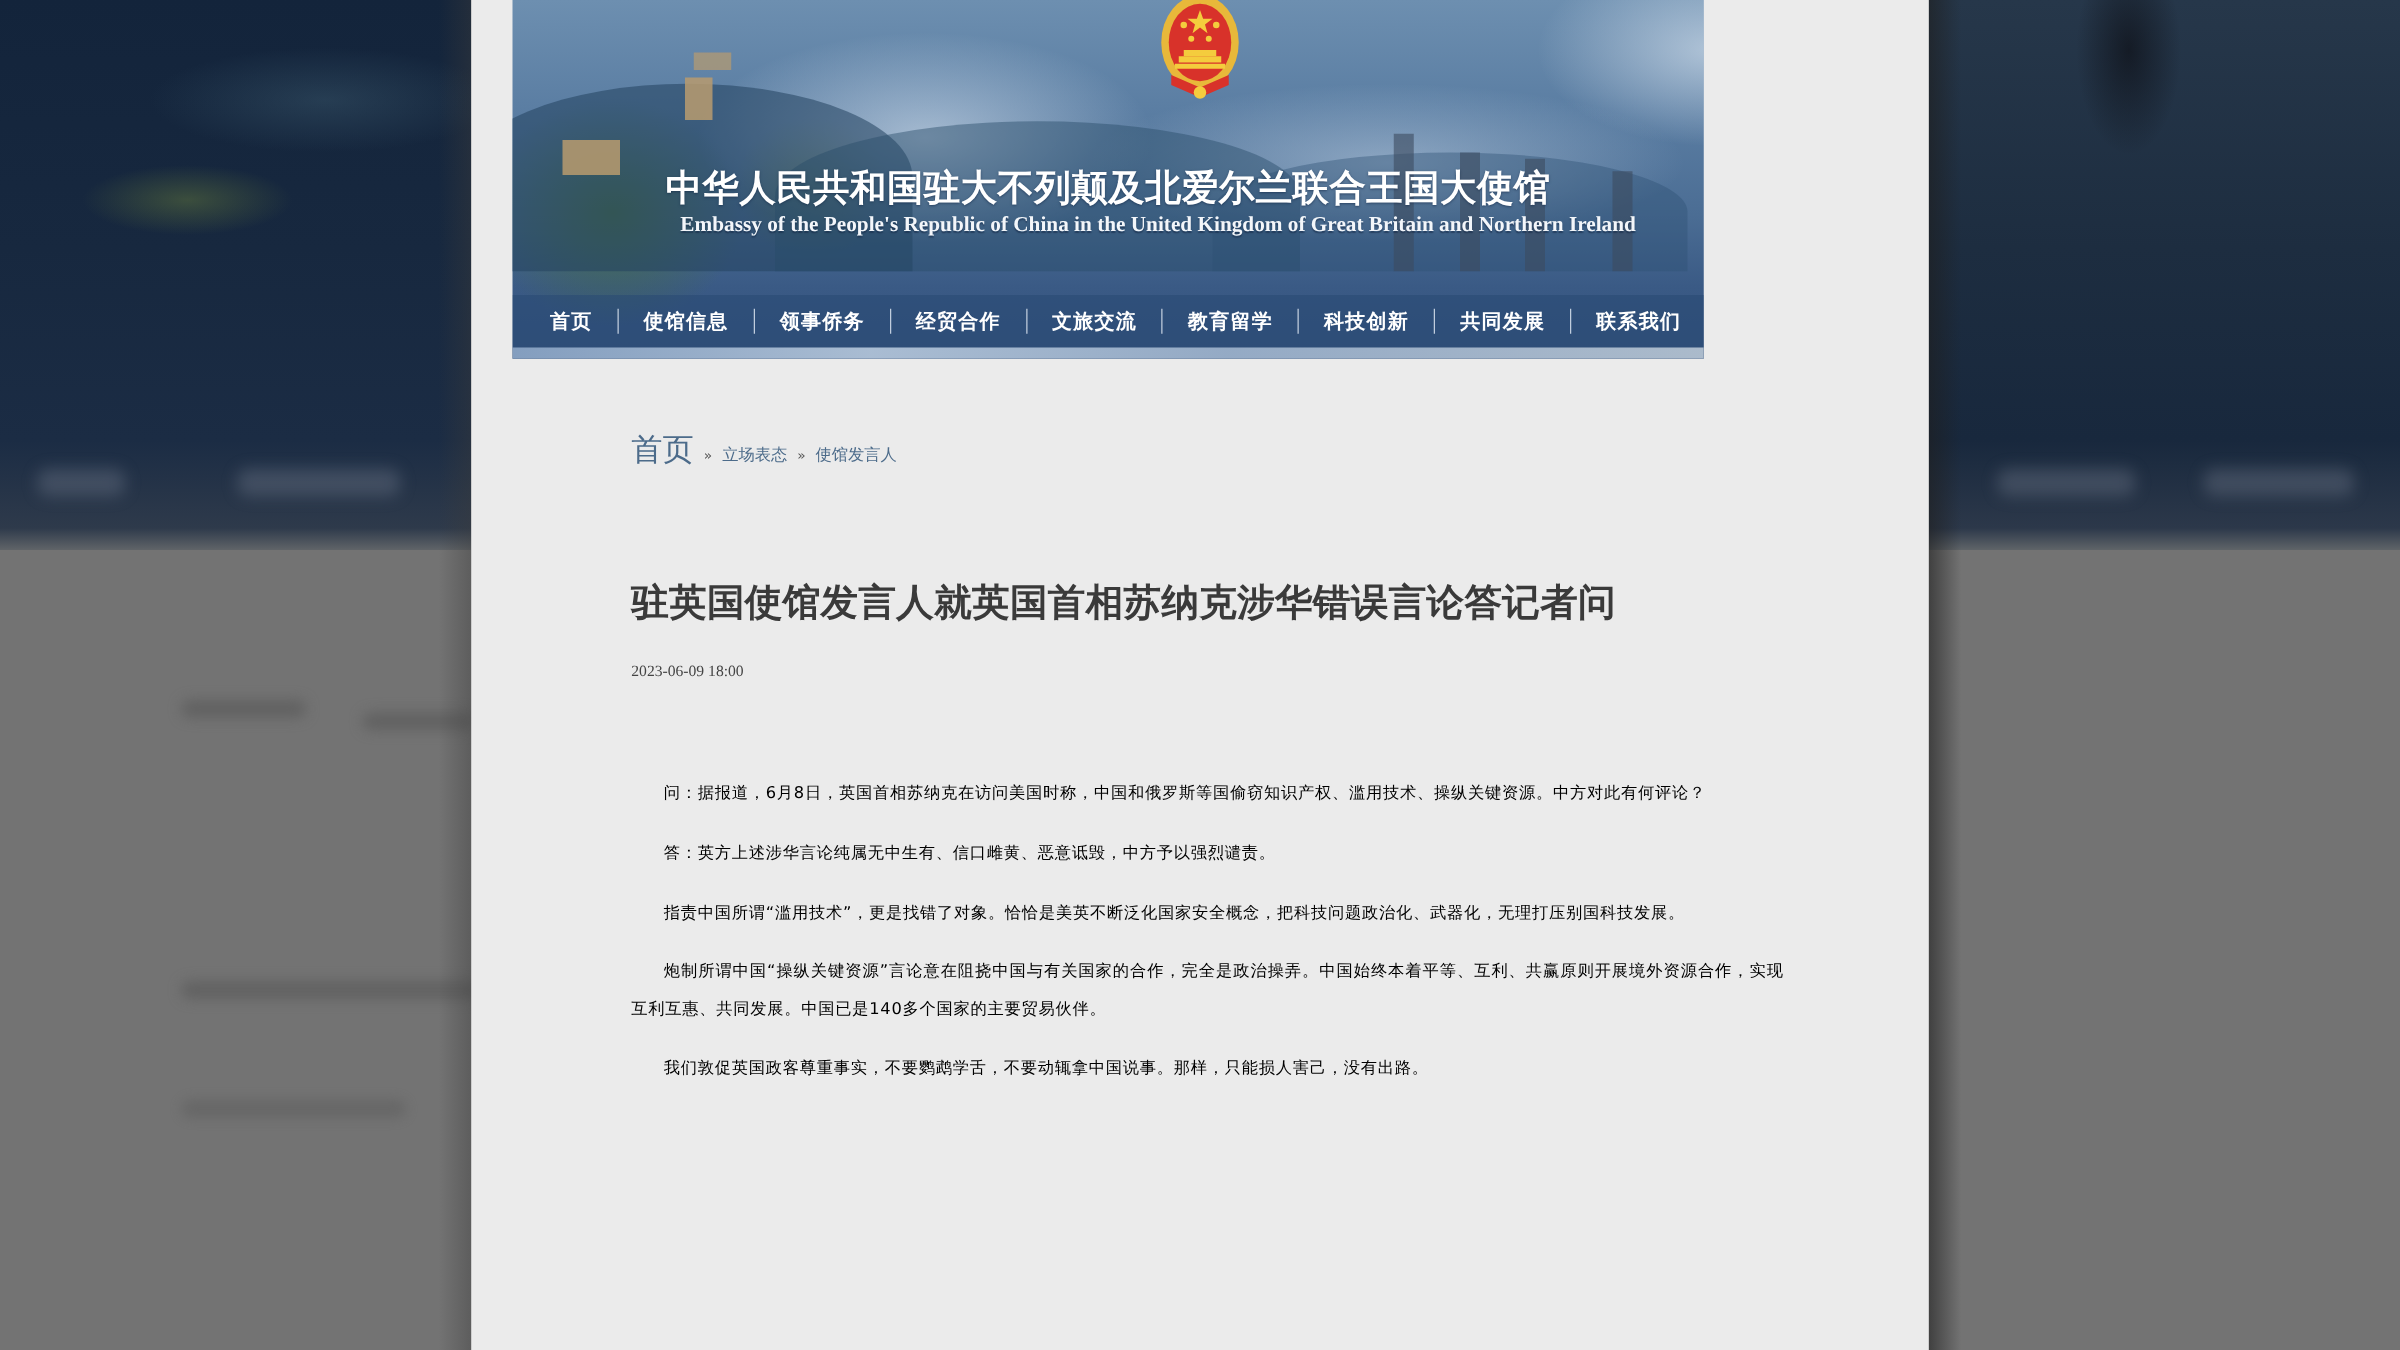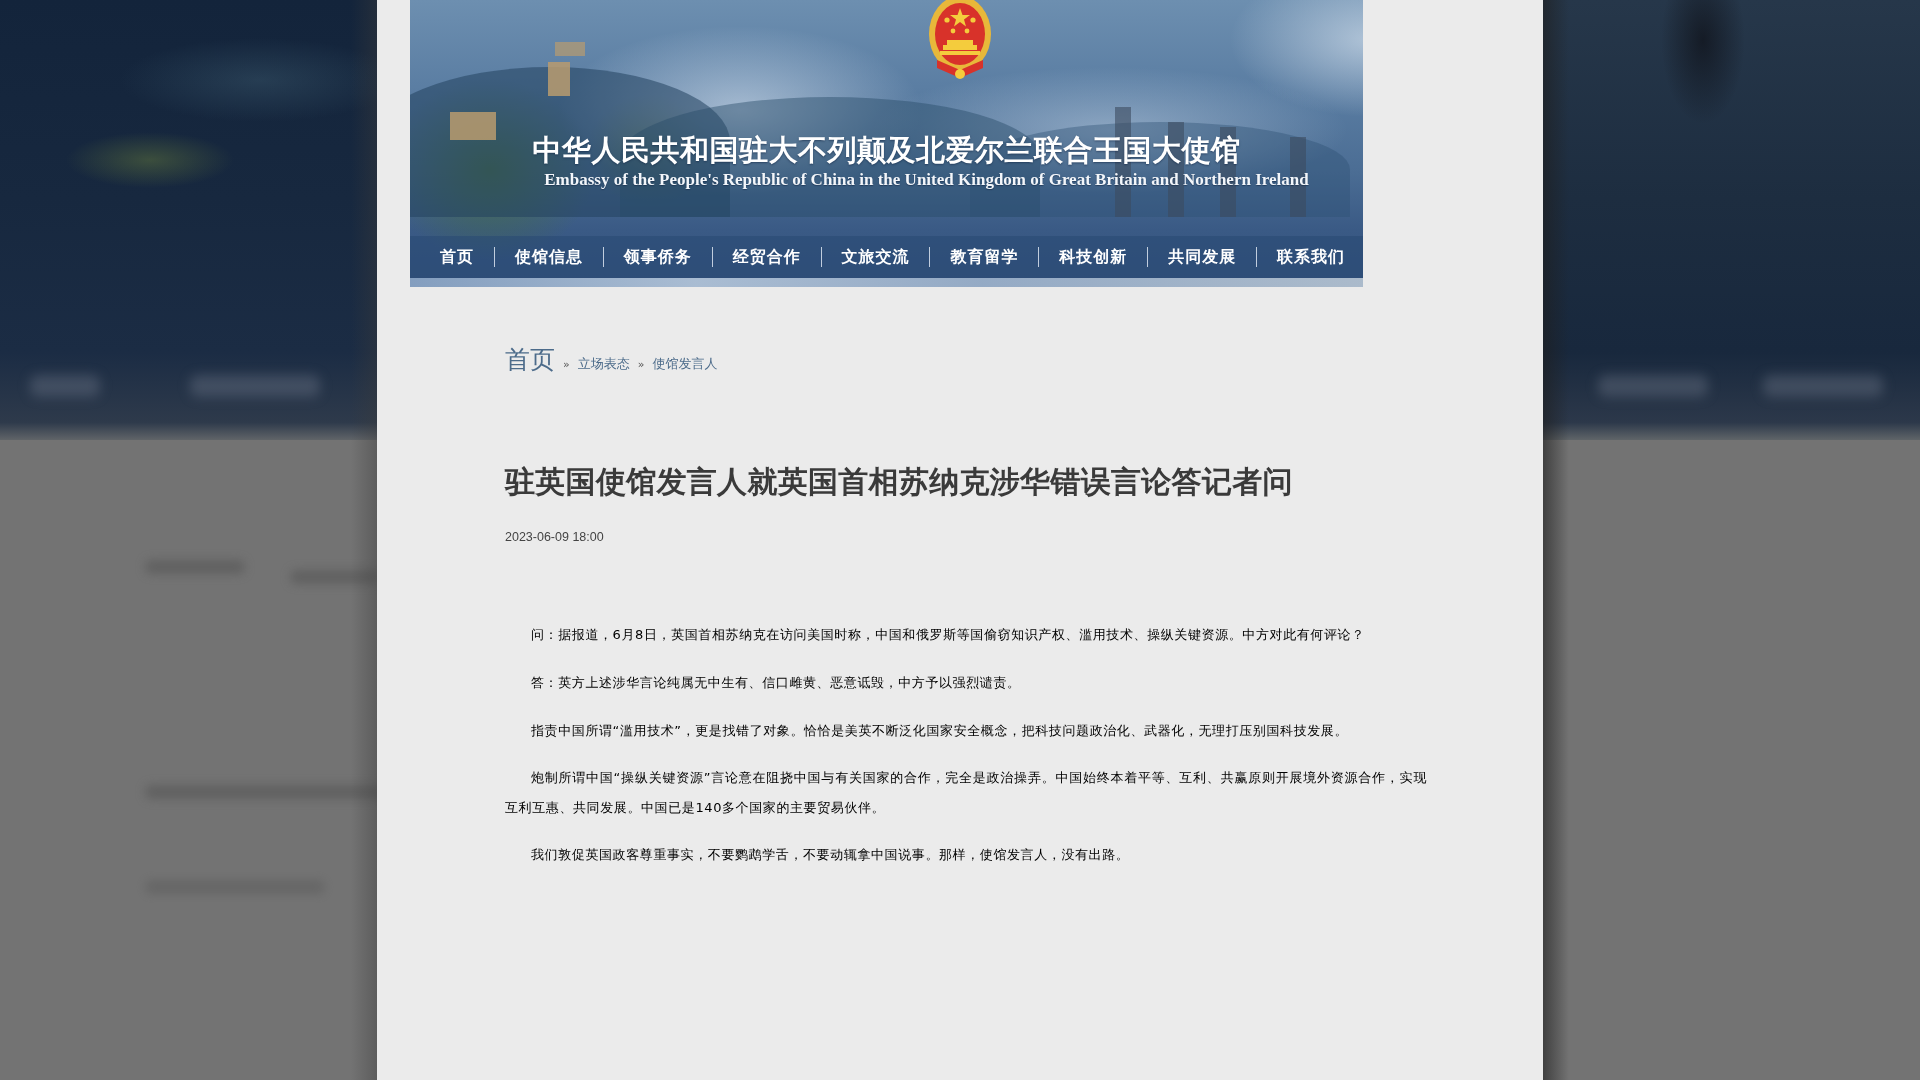--- a/index.html
+++ b/index.html
@@ -61,21 +61,21 @@
   .nav-sep { width: 1px; height: 20px; background: rgba(230,238,248,0.8); }
 
   
   .breadcrumb { position: absolute; left: 128px; top: 343px; display: flex; align-items: baseline; gap: 6px; }
   .crumb-home { font-size: 25px; color: #4c6b8a; cursor: pointer; }
   .crumb { font-size: 13px; color: #4c6b8a; cursor: pointer; }
   .crumb-sep { font-size: 11px; color: #555; margin: 0 2px; }
 
   
   .article-title { position: absolute; left: 128px; top: 462px; font-size: 30px; color: #3a3a3a; letter-spacing: 0.3px; white-space: nowrap; }
-  .article-date { position: absolute; left: 128px; top: 530px; font-family: Liberation Sans, sans-serif; font-size: 12.5px; color: #444; }
+  .article-date { position: absolute; left: 128px; top: 530px; font-family: Liberation Serif, serif; font-size: 12.5px; color: #444; }
   .article-body { position: absolute; left: 128px; top: 620px; width: 922px; }
   .article-body p { font-size: 13px; line-height: 29.3px; color: #000000; text-indent: 2em; margin-bottom: 18.5px; text-align: justify; letter-spacing: 0.6px; }
 </style>
 </head>
 <body>
 
 <div class="bg-side bg-left">
   <div class="bg-top"></div>
   <div class="bg-blob" style="left:30px;top:375px;width:70px;height:22px;"></div>
   <div class="bg-blob" style="left:190px;top:375px;width:130px;height:22px;"></div>
@@ -159,15 +159,15 @@
   </div>
 
   <h1 class="article-title">驻英国使馆发言人就英国首相苏纳克涉华错误言论答记者问</h1>
   <div class="article-date">2023-06-09 18:00</div>
 
   <div class="article-body">
     <p>问：据报道，6月8日，英国首相苏纳克在访问美国时称，中国和俄罗斯等国偷窃知识产权、滥用技术、操纵关键资源。中方对此有何评论？</p>
     <p>答：英方上述涉华言论纯属无中生有、信口雌黄、恶意诋毁，中方予以强烈谴责。</p>
     <p>指责中国所谓“滥用技术”，更是找错了对象。恰恰是美英不断泛化国家安全概念，把科技问题政治化、武器化，无理打压别国科技发展。</p>
     <p>炮制所谓中国“操纵关键资源”言论意在阻挠中国与有关国家的合作，完全是政治操弄。中国始终本着平等、互利、共赢原则开展境外资源合作，实现互利互惠、共同发展。中国已是140多个国家的主要贸易伙伴。</p>
-    <p>我们敦促英国政客尊重事实，不要鹦鹉学舌，不要动辄拿中国说事。那样，使馆发言人，没有出路。</p>
+    <p>我们敦促英国政客尊重事实，不要鹦鹉学舌，不要动辄拿中国说事。那样，只能损人害己，没有出路。</p>
   </div>
 </div>
 
 </body></html>

